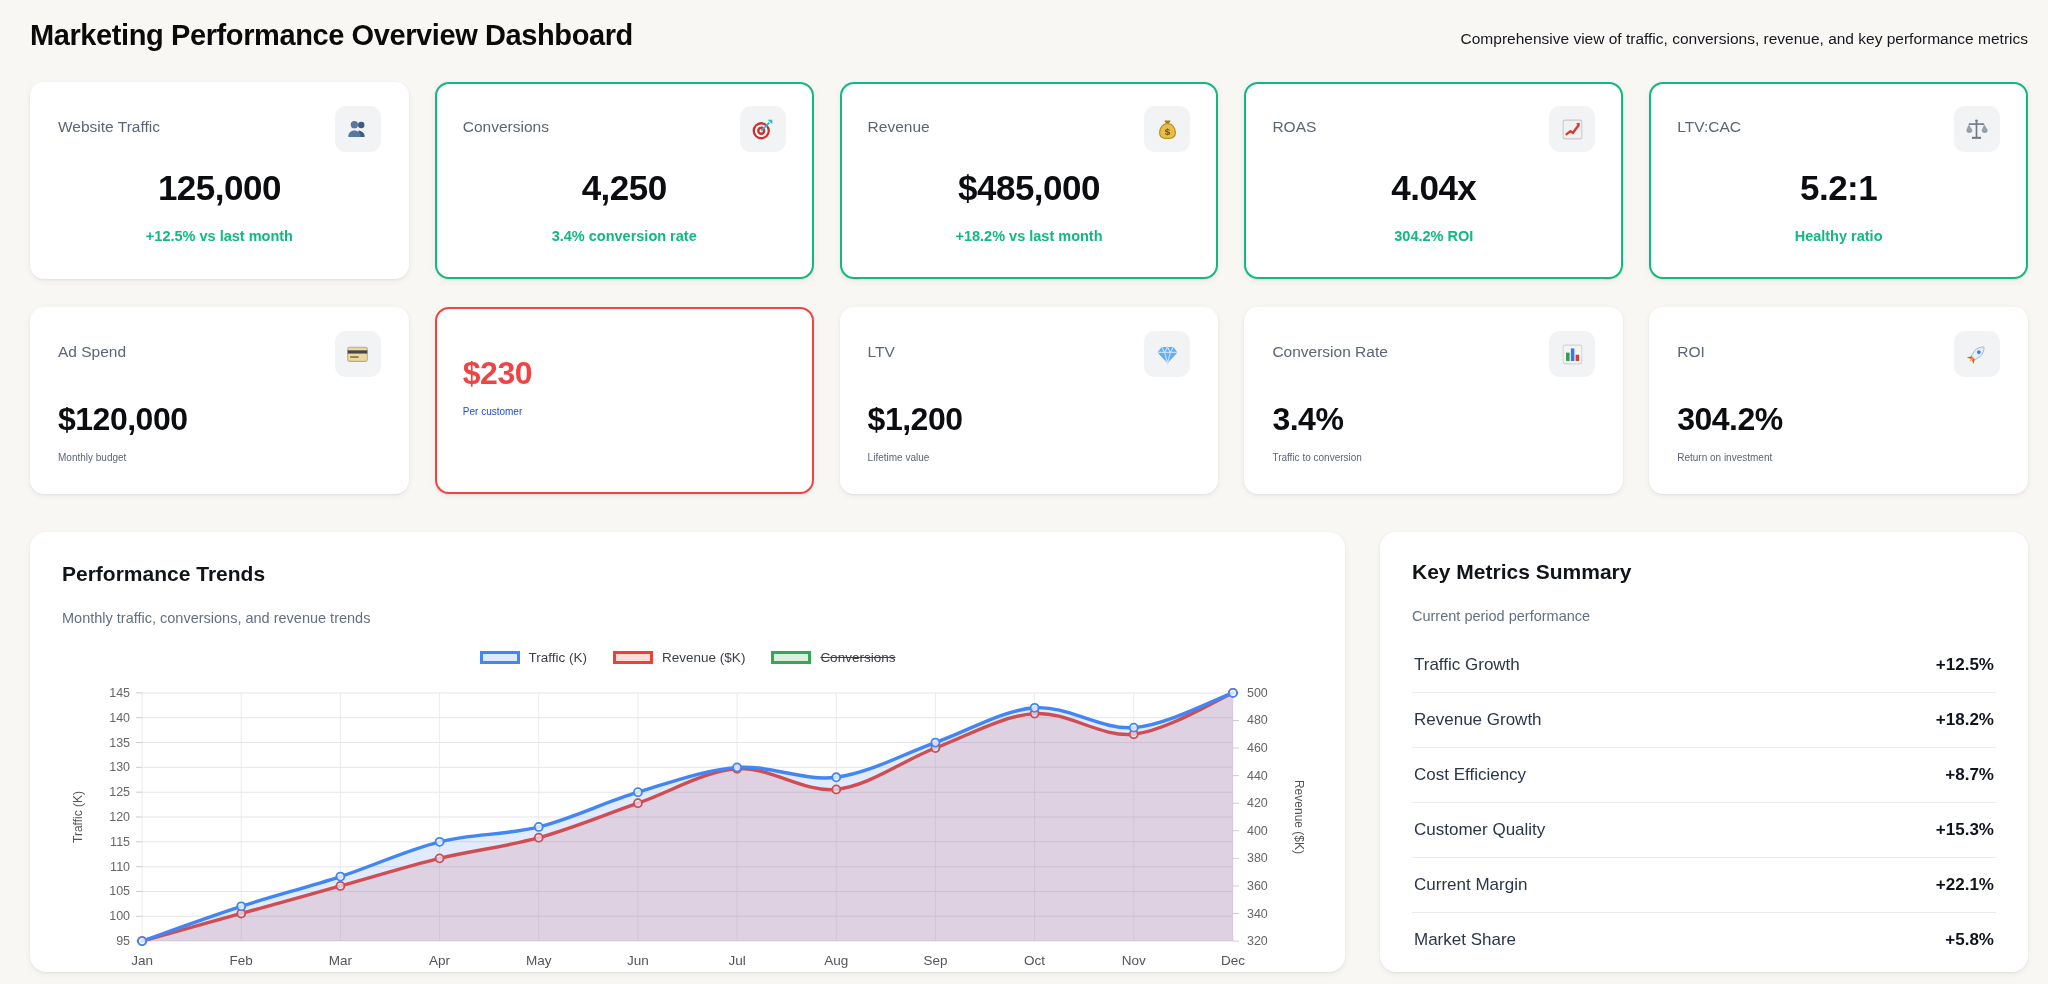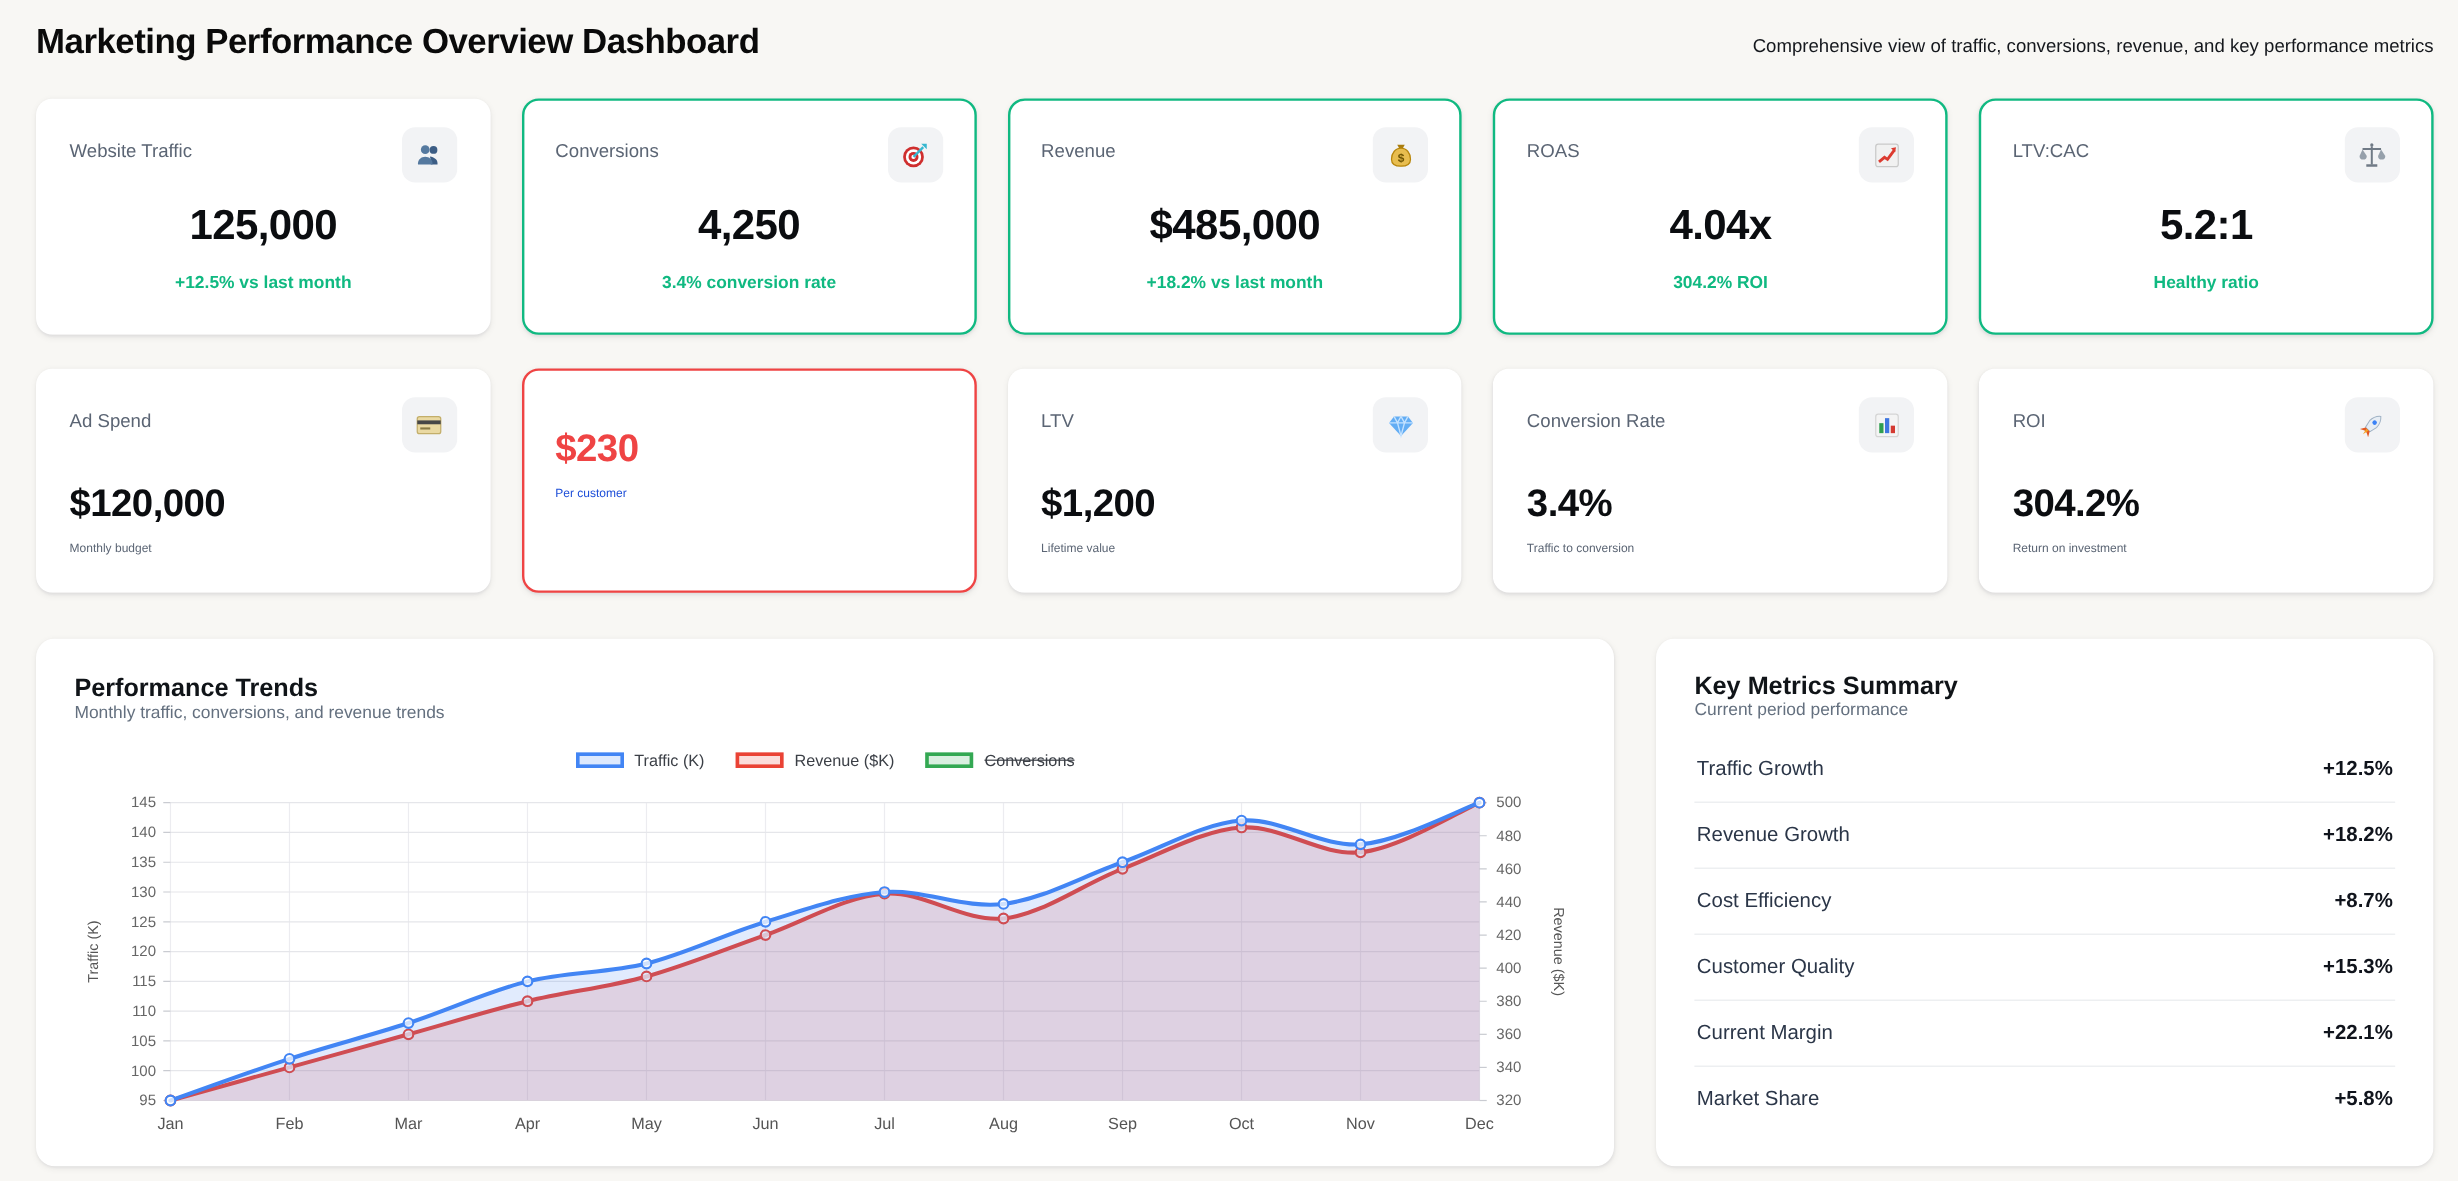--- a/index.html
+++ b/index.html
@@ -34,21 +34,21 @@
   .row-primary .kpi-value{text-align:center;margin-top:16px;}
   .row-primary .kpi-sub{text-align:center;margin-top:20px;}
   .row-secondary .kpi-value{text-align:left;margin-top:24px;font-size:32px;}
   .row-secondary .kpi-sub{text-align:left;margin-top:14px;font-weight:400;font-size:10px;}
   .row-secondary{margin-top:28px;}
   
   .bottom{display:flex;gap:35px;margin-top:38px;}
   .chart-card{width:1315px;height:440px;padding:28px 30px;border-radius:16px;}
   .panel{flex:1;height:440px;padding:26px 30px;border-radius:16px;}
   .card-title{font-size:21px;font-weight:700;color:#101418;margin:0;}
-  .card-sub{font-size:14.5px;color:#64707f;margin-top:0;}
+  .card-sub{font-size:14.5px;color:#64707f;margin-top:24px;}
   
   .legend{display:flex;justify-content:center;gap:26px;margin-top:24px;align-items:center;}
   .lg-item{display:flex;align-items:center;gap:9px;cursor:pointer;}
   .lg-box{width:40px;height:13px;box-sizing:border-box;border:3px solid;display:inline-block;}
   .lg-label{font-size:13.5px;color:#3b3f46;}
   .lg-label.struck{text-decoration:line-through;}
   .chart-wrap{margin-top:6px;}
   .chart-wrap svg{display:block;width:100%;height:318px;}
   
   .summary-rows{margin-top:14px;}

